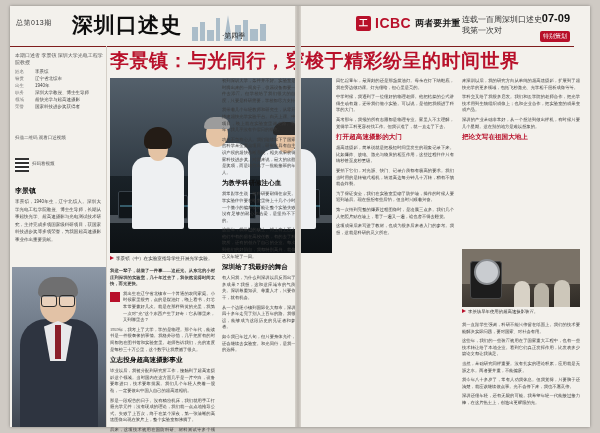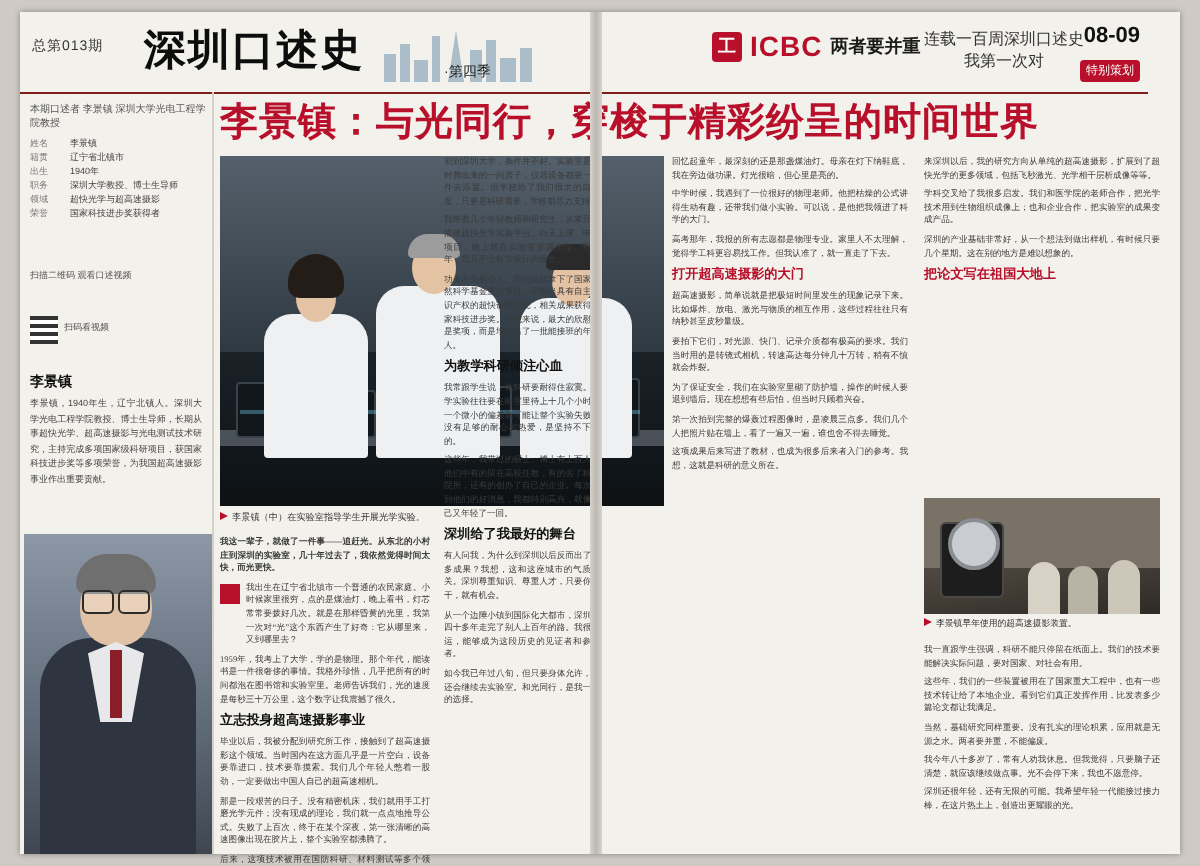--- a/index.html
+++ b/index.html
@@ -11,21 +11,21 @@
   .masthead{position:absolute;left:0;top:0;width:564px;height:40px;border-bottom:1px solid #7f1d1d;}
   .issue{position:absolute;left:6px;top:12px;font-size:7px;color:#333;letter-spacing:.5px;}
   .logo-wrap{position:absolute;left:62px;top:3px;width:200px;height:34px;}
   .logo-skyline{position:absolute;left:118px;top:4px;width:82px;height:28px;opacity:.85;}
   .logo-title{position:absolute;left:0;top:2px;font-size:21px;font-weight:bold;color:#0d0d0d;font-family:"Liberation Serif",serif;letter-spacing:1px;}
   .logo-sub{position:absolute;left:150px;top:22px;font-size:7px;color:#222;}
   .icbc{position:absolute;left:346px;top:9px;display:flex;align-items:center;gap:4px;}
   .icbc-mark{width:15px;height:15px;background:#b8102a;color:#fff;font-size:9px;font-weight:bold;display:flex;align-items:center;justify-content:center;border-radius:2px;}
   .icbc-en{font-size:14px;font-weight:bold;color:#b8102a;letter-spacing:.5px;}
   .icbc-cn{font-size:9px;font-weight:bold;color:#1b1b1b;}
-  .tagline{position:absolute;left:452px;top:8px;font-size:8px;color:#333;line-height:11px;text-align:center;font-family:"Liberation Serif",serif;}
+  .tagline{position:absolute;left:452px;top:8px;font-size:8px;color:#333;line-height:11px;text-align:left;font-family:"Liberation Serif",serif;}
   .pagenum{position:absolute;right:4px;top:6px;text-align:right;}
   .pagenum .nums{font-size:11px;font-weight:bold;color:#111;}
   .pagenum .badge{display:inline-block;margin-top:2px;background:#b8102a;color:#fff;font-size:6px;padding:1px 3px;border-radius:2px;}
   
   .headline{position:absolute;left:100px;top:42px;width:470px;height:26px;display:flex;align-items:center;}
   .headline span{font-size:19px;font-weight:bold;color:#b8102a;font-family:"Liberation Serif",serif;letter-spacing:.5px;}
   
   .rail{position:absolute;left:0;top:40px;width:96px;height:381px;border-right:1px solid #d5d0c8;}
   .rail-head{position:absolute;left:5px;top:6px;font-size:5px;color:#555;line-height:7px;}
   .rail-table{position:absolute;left:5px;top:22px;width:86px;}
@@ -117,21 +117,21 @@
         <span class="icbc-en">ICBC</span>
         <span class="icbc-cn">两者要并重</span>
       </div>
 
       <div class="tagline">
         <div>连载一百周深圳口述史</div>
         <div>我第一次对</div>
       </div>
 
       <div class="pagenum">
-        <div class="nums">08-09</div>
+        <div class="nums">07-09</div>
         <div class="badge">特别策划</div>
       </div>
     </div>
 
     <div class="headline">
       <span>李景镇：与光同行，穿梭于精彩纷呈的时间世界</span>
     </div>
 
     <div class="rail">
       <div class="rail-head">本期口述者  李景镇

